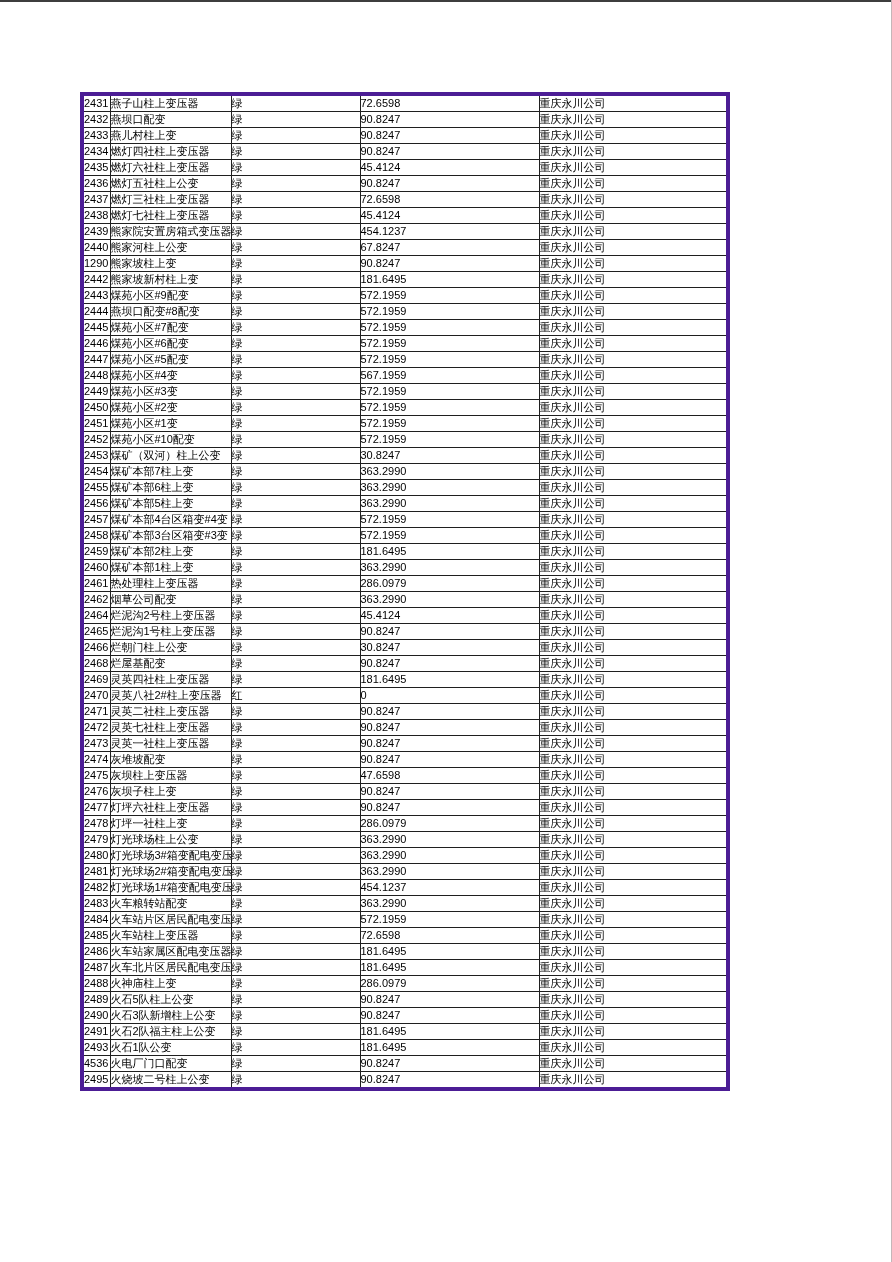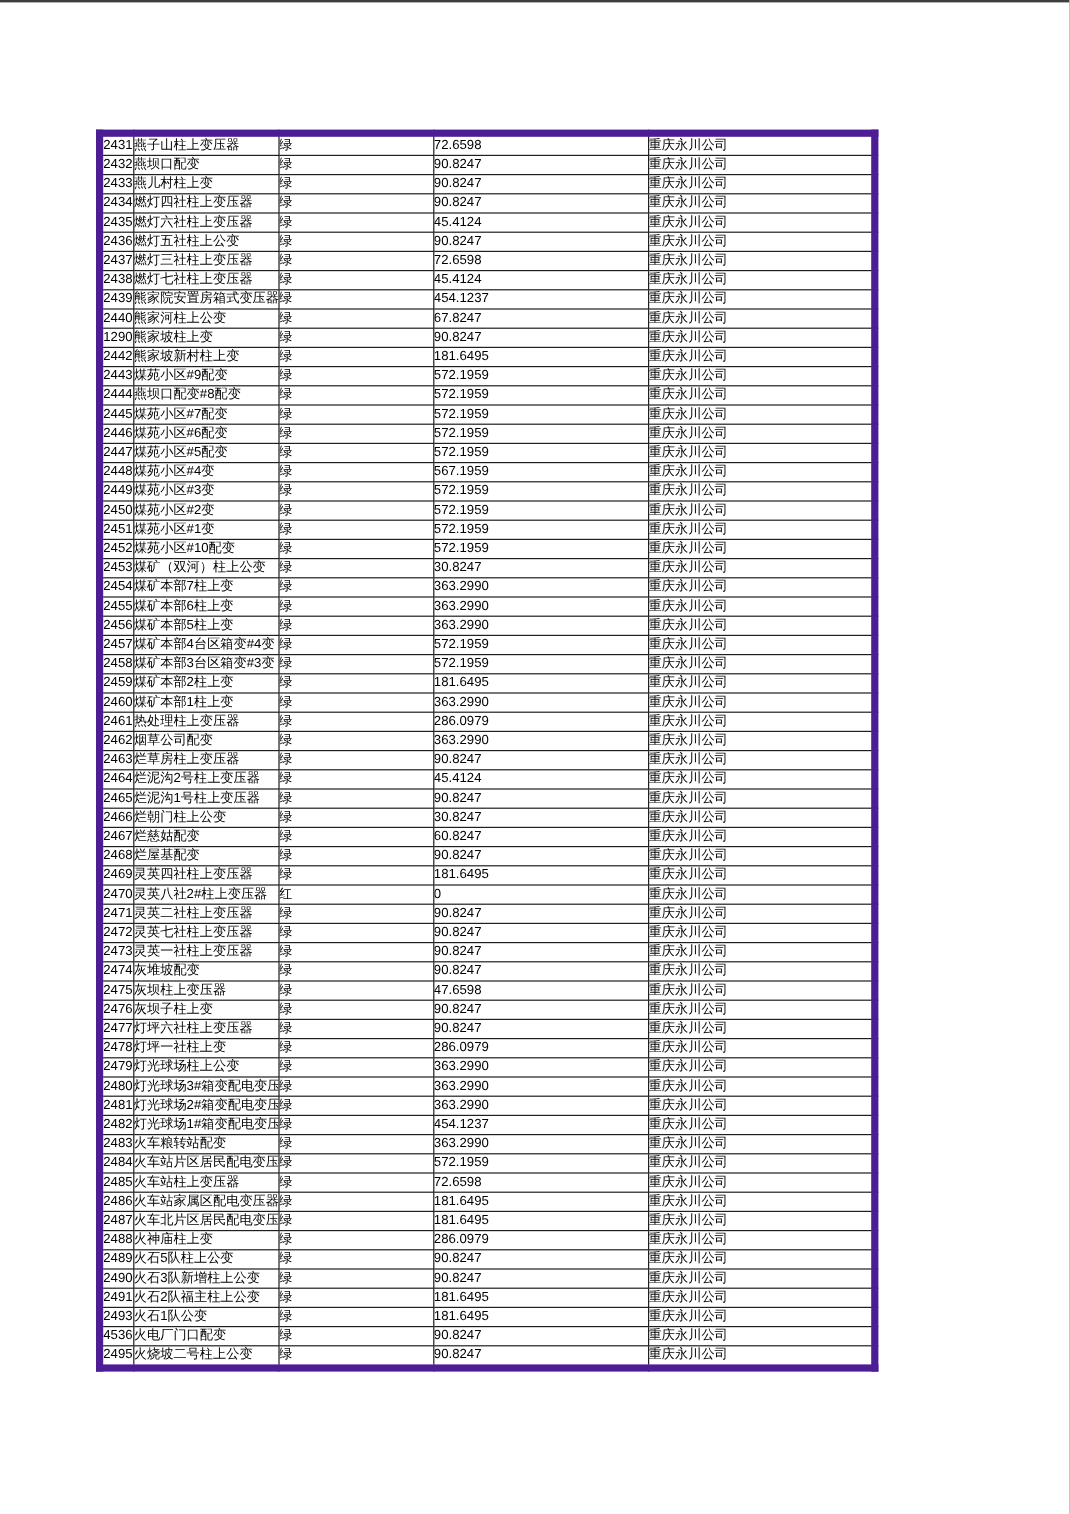--- a/index.html
+++ b/index.html
@@ -15,25 +15,25 @@
     width: 892px; height: 2px;
     background: #3d3d3d;
   }
   .right-edge {
     position: absolute; top: 0; right: 0;
     width: 1px; height: 1262px;
     background: #c4b6b8;
   }
   table.device-table {
     position: absolute;
-    left: 80px; top: 108px;
+    left: 80px; top: 92px;
     width: 646px;
     border-collapse: collapse;
     table-layout: fixed;
-    border: 6px solid #4c1d95;
+    border: 4px solid #4c1d95;
   }
   table.device-table td {
     border: 1px solid #1f1f1f;
     height: 15px;
     line-height: 15px;
     font-size: 11px;
     color: #000000;
     padding: 0;
     white-space: nowrap;
     overflow: hidden;
@@ -282,52 +282,38 @@
     <td class="c-company">重庆永川公司</td>
   </tr>
       <tr>
     <td class="c-id">2462</td>
     <td class="c-name">烟草公司配变</td>
     <td class="c-status">绿</td>
     <td class="c-value">363.2990</td>
     <td class="c-company">重庆永川公司</td>
   </tr>
       <tr>
-    <td class="c-id">2463</td>
-    <td class="c-name">烂草房柱上变压器</td>
-    <td class="c-status">绿</td>
-    <td class="c-value">90.8247</td>
-    <td class="c-company">重庆永川公司</td>
-  </tr>
-      <tr>
     <td class="c-id">2464</td>
     <td class="c-name">烂泥沟2号柱上变压器</td>
     <td class="c-status">绿</td>
     <td class="c-value">45.4124</td>
     <td class="c-company">重庆永川公司</td>
   </tr>
       <tr>
     <td class="c-id">2465</td>
     <td class="c-name">烂泥沟1号柱上变压器</td>
     <td class="c-status">绿</td>
     <td class="c-value">90.8247</td>
     <td class="c-company">重庆永川公司</td>
   </tr>
       <tr>
     <td class="c-id">2466</td>
     <td class="c-name">烂朝门柱上公变</td>
     <td class="c-status">绿</td>
     <td class="c-value">30.8247</td>
-    <td class="c-company">重庆永川公司</td>
-  </tr>
-      <tr>
-    <td class="c-id">2467</td>
-    <td class="c-name">烂慈姑配变</td>
-    <td class="c-status">绿</td>
-    <td class="c-value">60.8247</td>
     <td class="c-company">重庆永川公司</td>
   </tr>
       <tr>
     <td class="c-id">2468</td>
     <td class="c-name">烂屋基配变</td>
     <td class="c-status">绿</td>
     <td class="c-value">90.8247</td>
     <td class="c-company">重庆永川公司</td>
   </tr>
       <tr>

